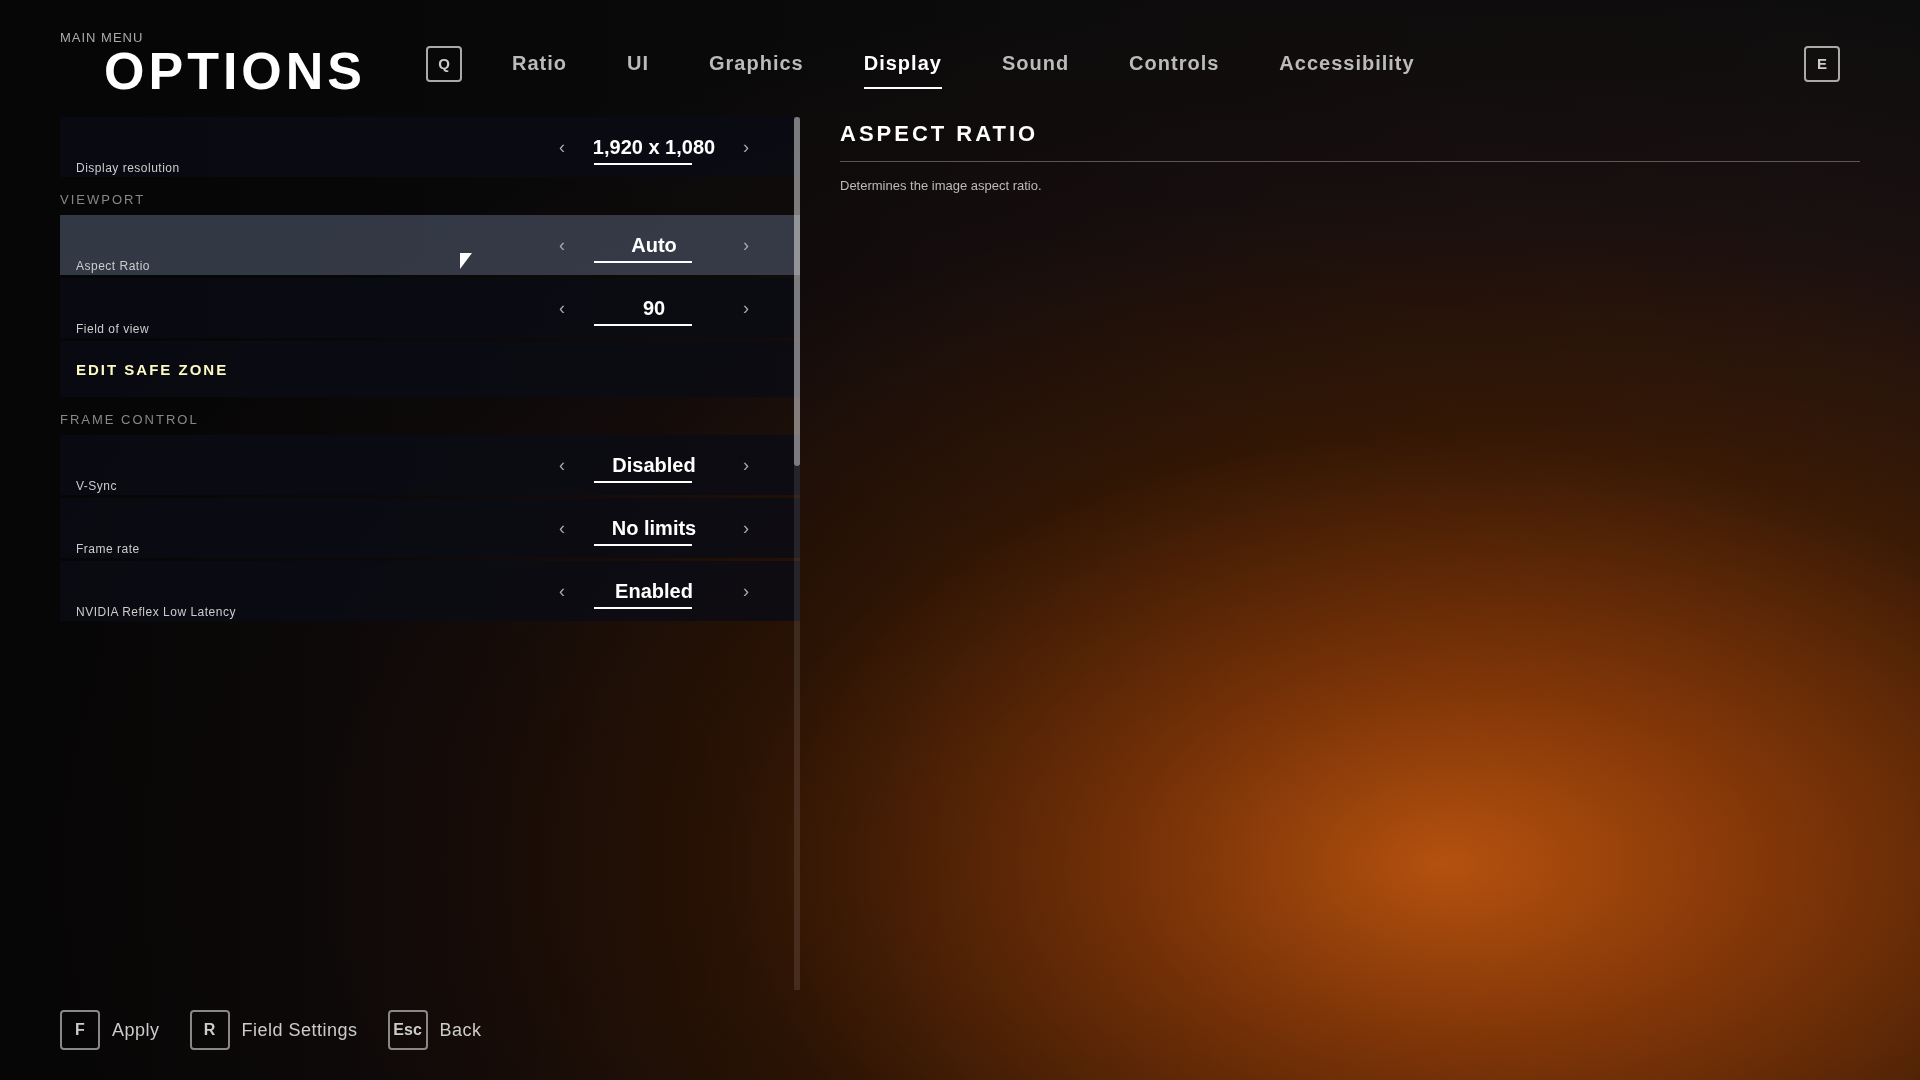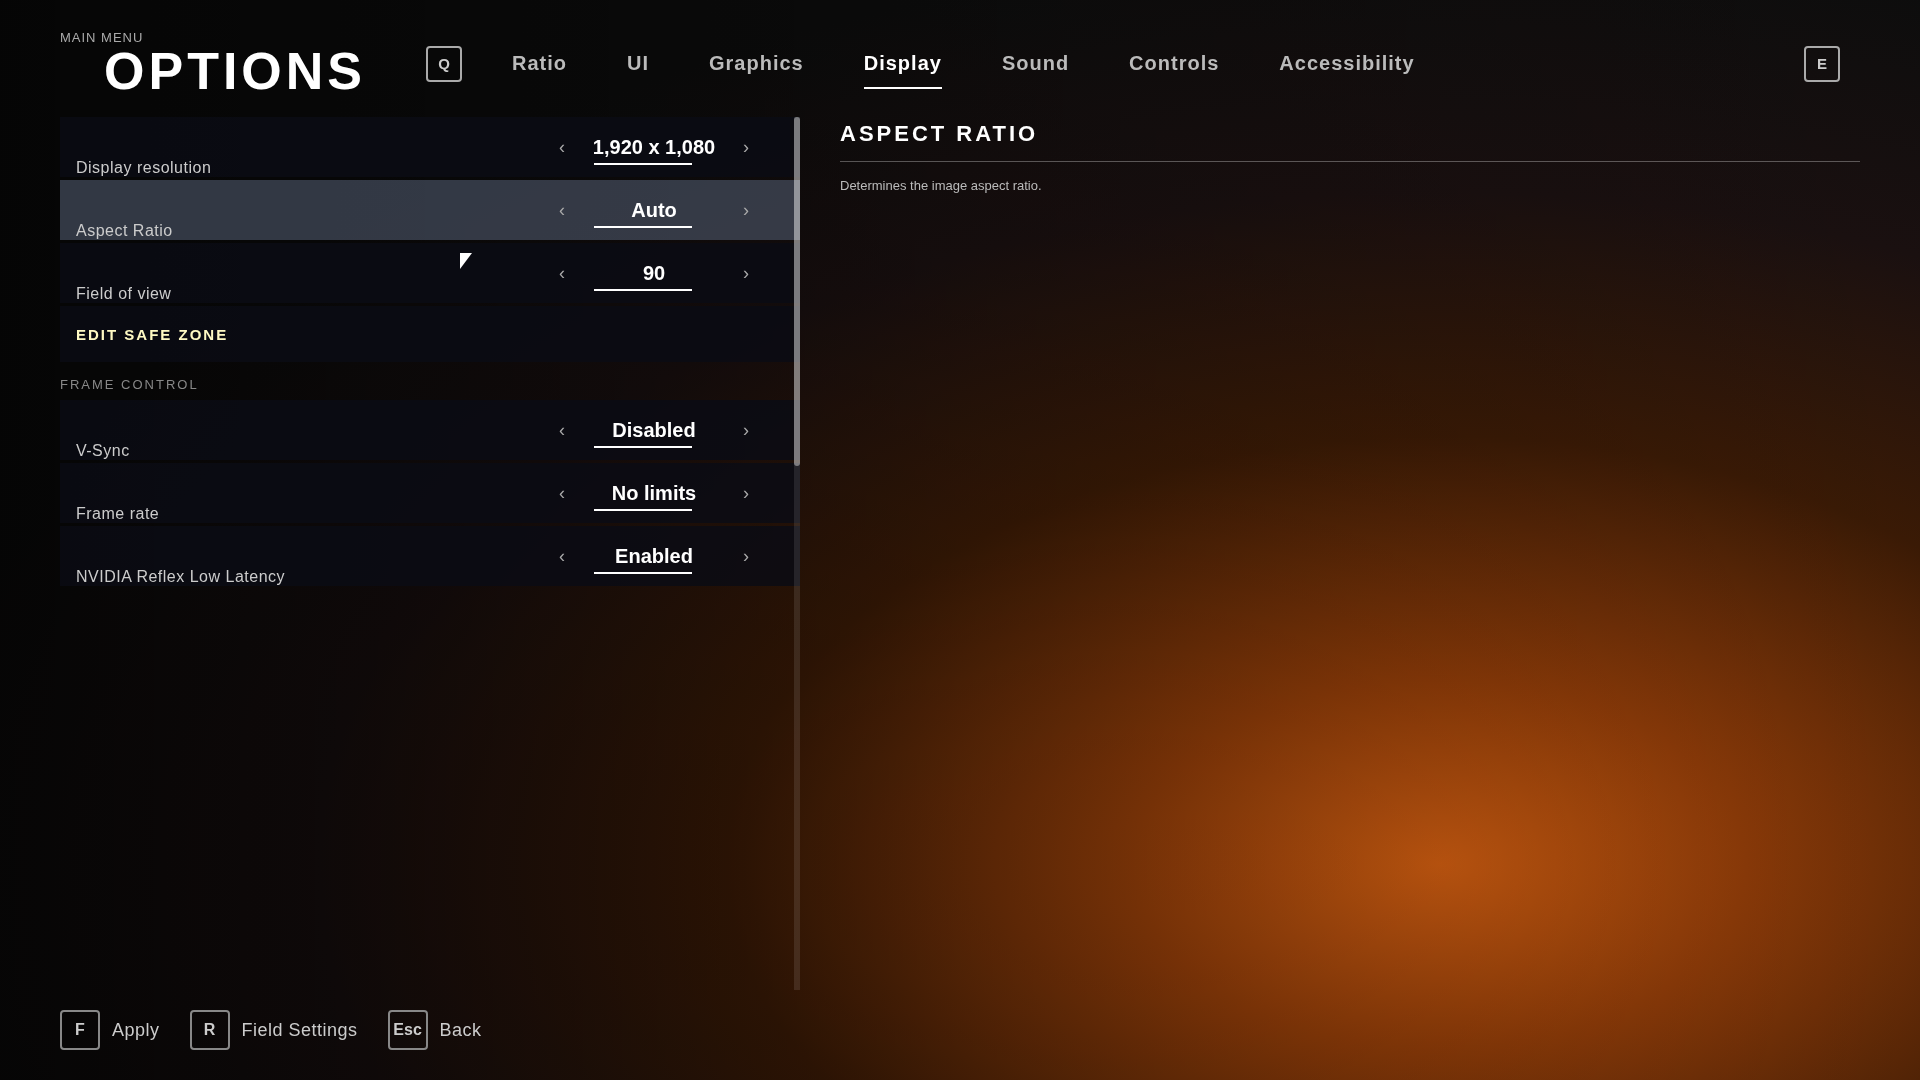--- a/index.html
+++ b/index.html
@@ -161,21 +161,21 @@
     .setting-row.highlighted {
       background: rgba(80, 90, 110, 0.6);
     }
 
     .setting-row.dark {
       background: rgba(10, 12, 20, 0.85);
     }
 
     .setting-name {
       flex: 1;
-      font-size: 16px;
+      font-size: 12px;
       color: #ccc;
       letter-spacing: 0.5px;
       margin-top: 41px;
     }
 
     .setting-control {
       display: flex;
       align-items: center;
       gap: 0;
       min-width: 260px;
@@ -363,20 +363,21 @@
 
         <div class="setting-row dark">
           <span class="setting-name">Display resolution</span>
           <div class="setting-control">
             <button class="chevron-btn">‹</button>
             <span class="setting-value">1,920 x 1,080</span>
             <button class="chevron-btn">›</button>
           </div>
         </div>
 
+        <div class="section-label">Viewport</div>
 
         <div class="setting-row highlighted">
           <span class="setting-name">Aspect Ratio</span>
           <div class="setting-control">
             <button class="chevron-btn">‹</button>
             <span class="setting-value">Auto</span>
             <button class="chevron-btn">›</button>
           </div>
         </div>
 

